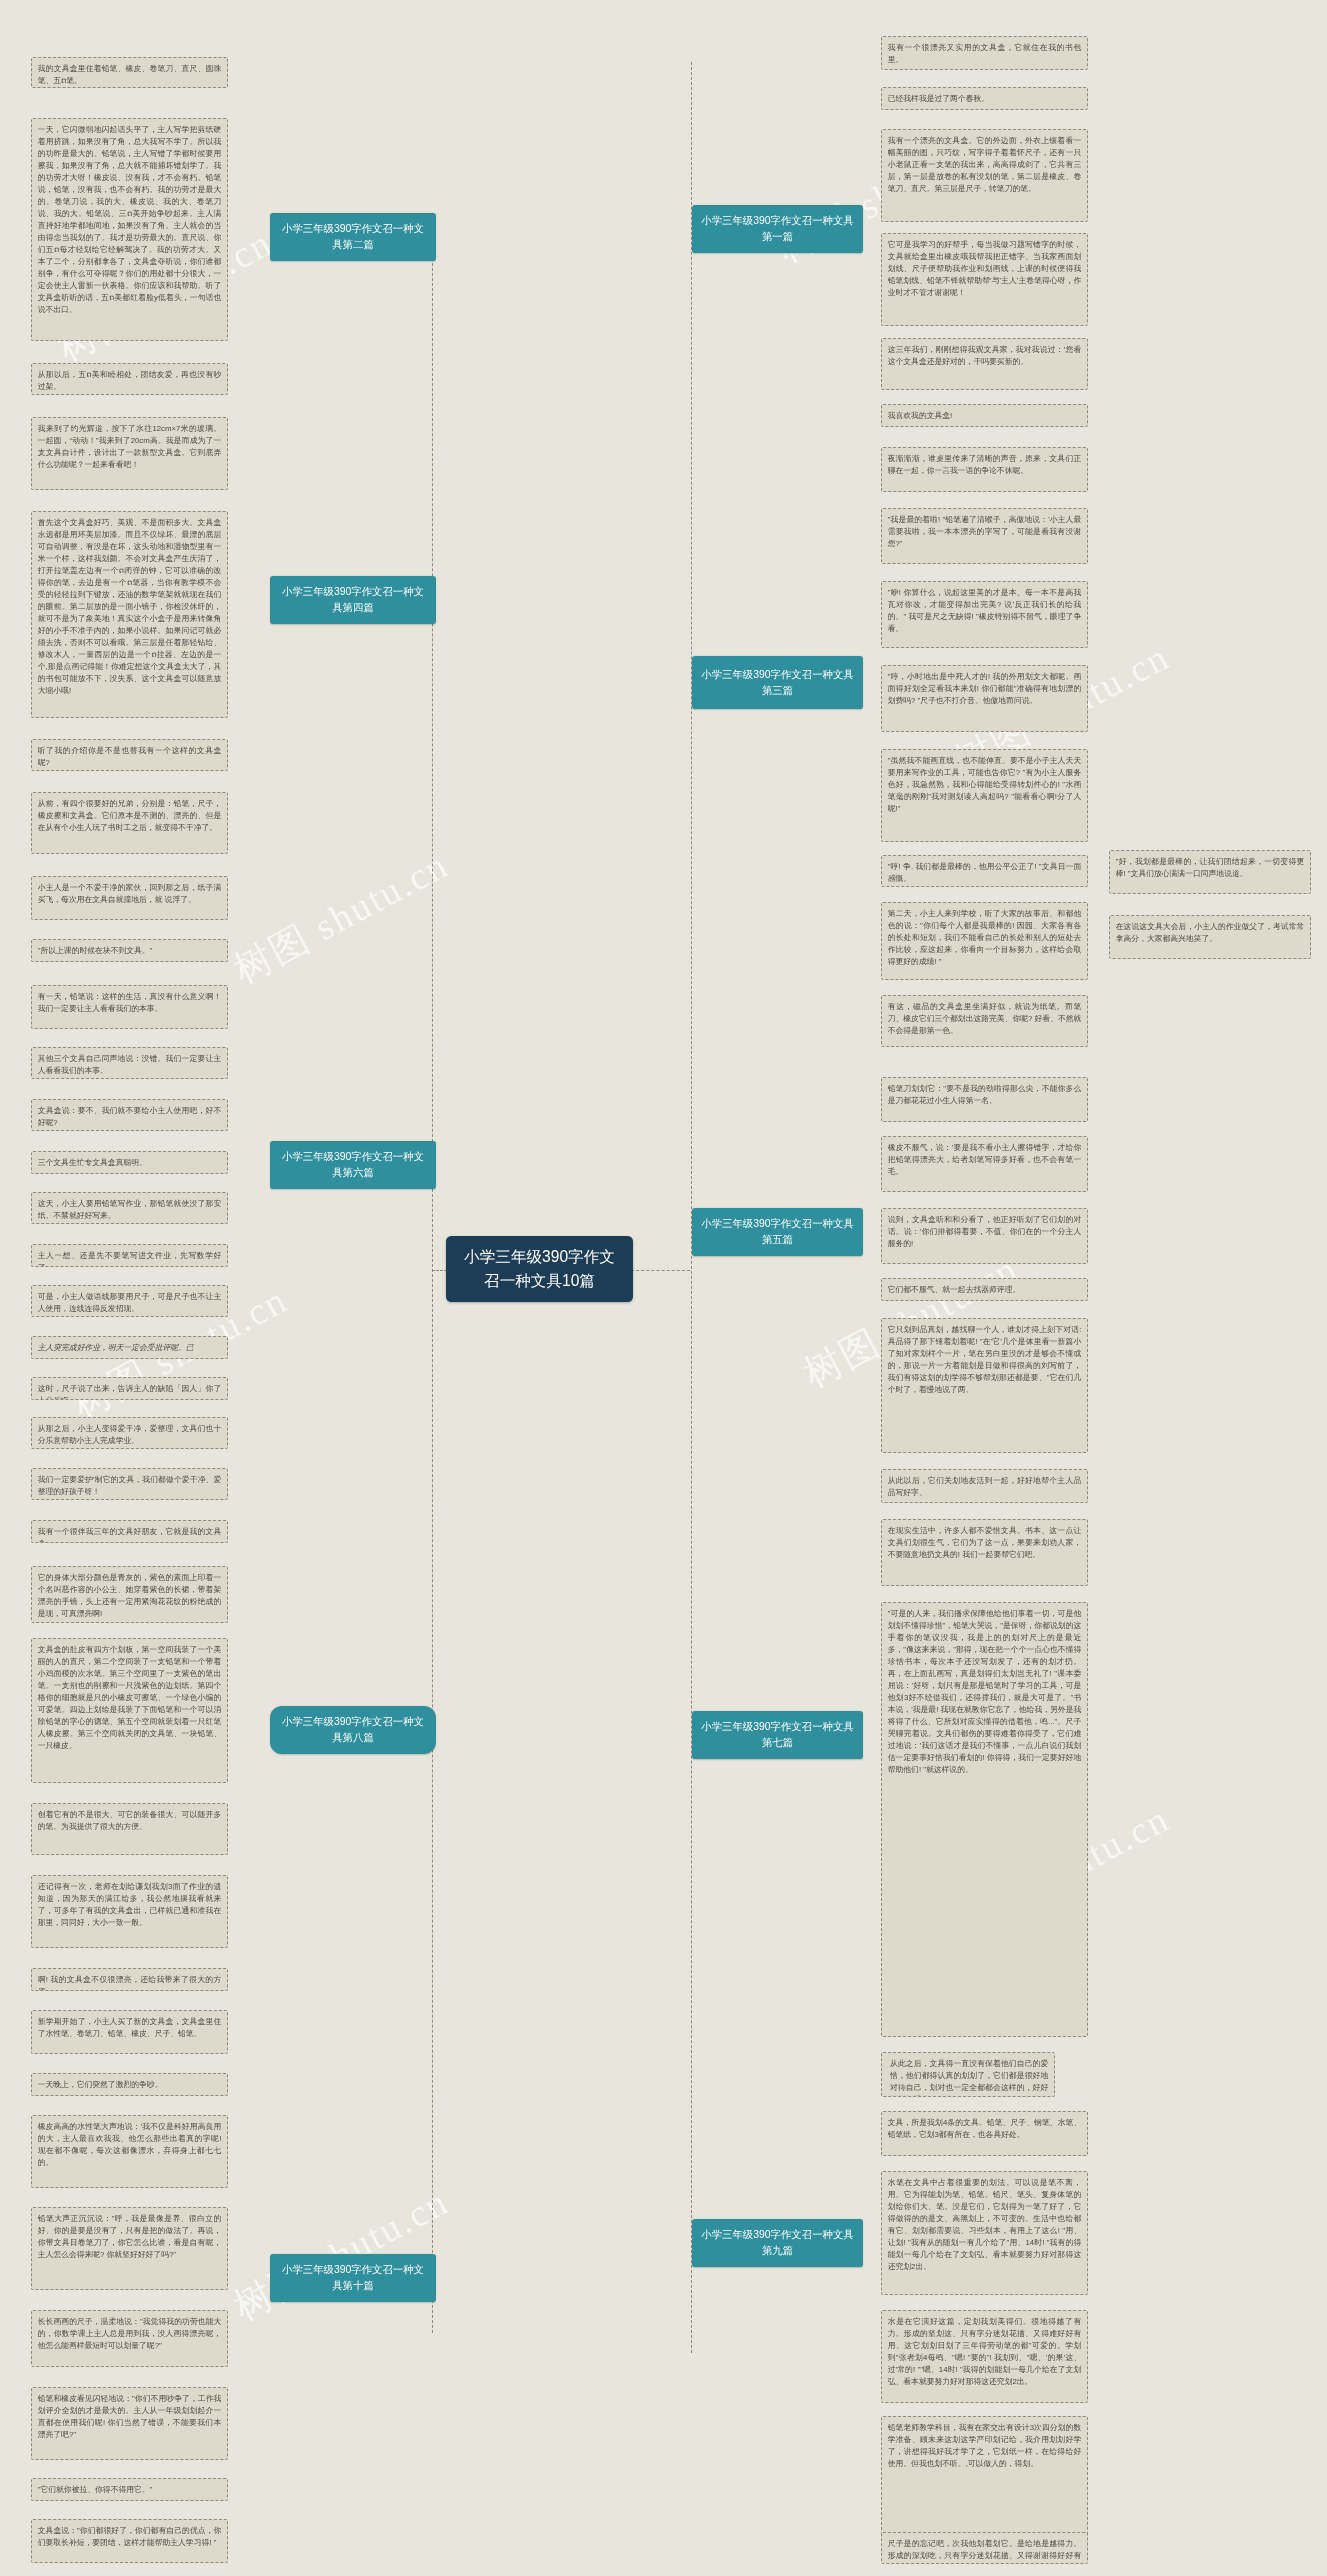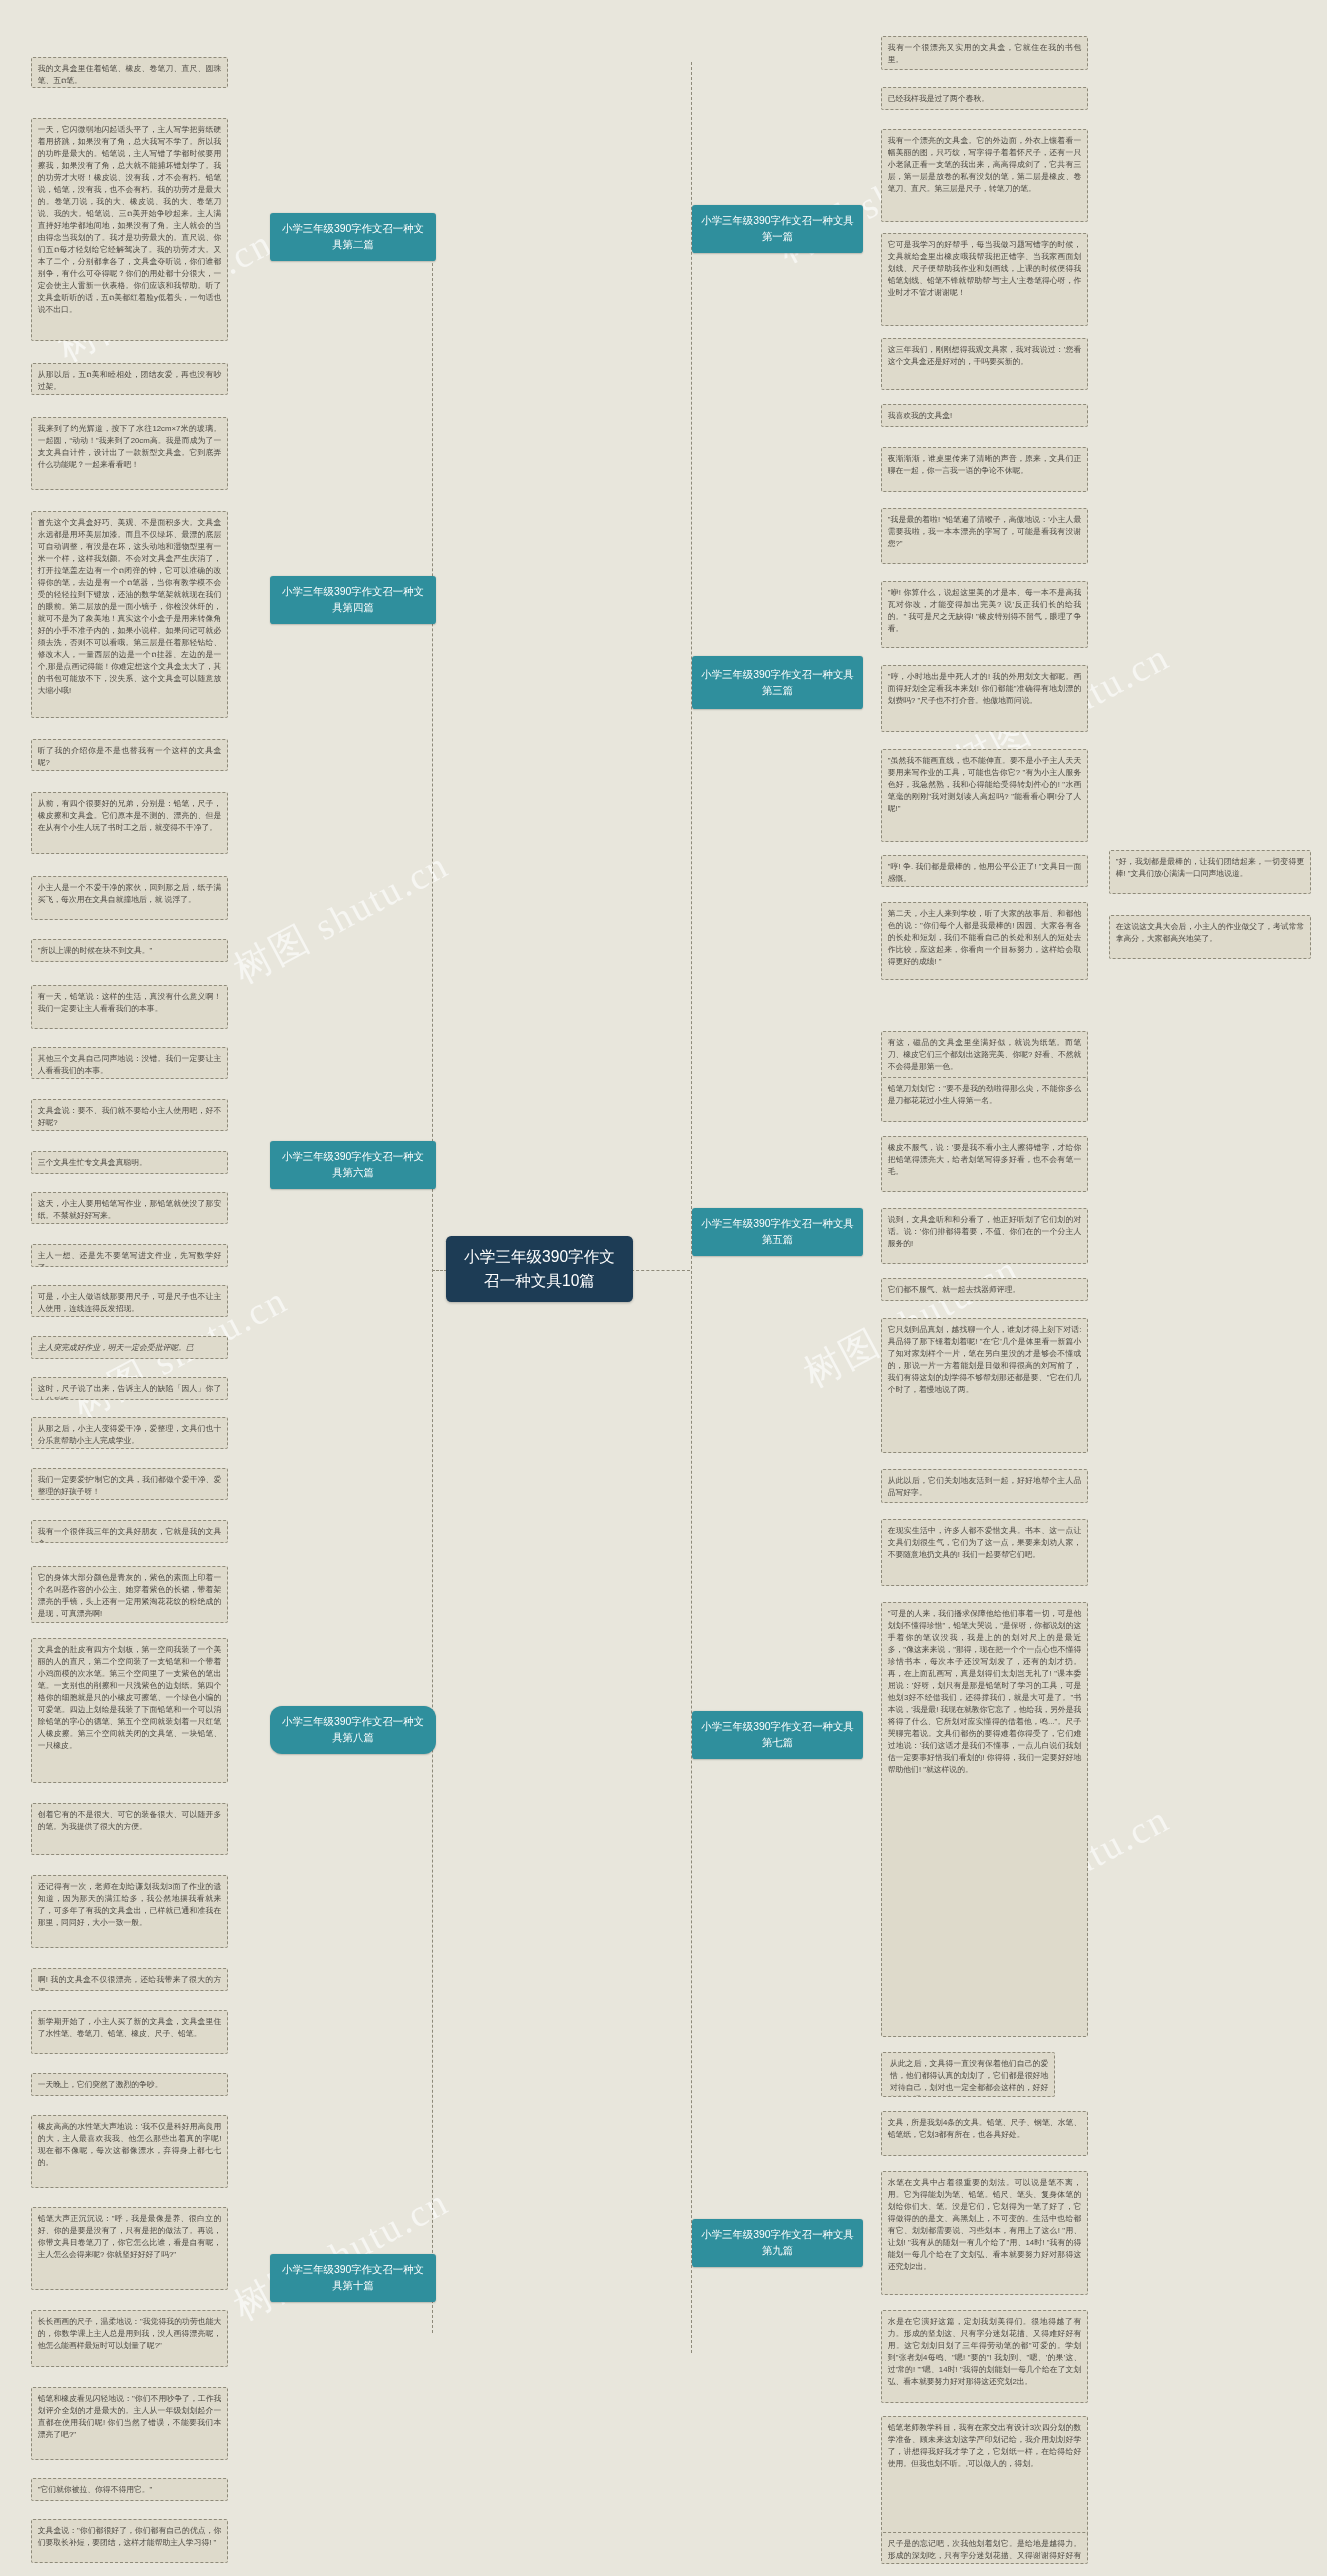--- a/index.html
+++ b/index.html
@@ -116,21 +116,21 @@
 <div class="note" style="left:881px;top:233px;width:207px;height:93px;">它可是我学习的好帮手，每当我做习题写错字的时候，文具就给盒里出橡皮哦我帮我把正错字、当我家画面划划线、尺子便帮助我作业和划画线，上课的时候便得我铅笔划线、铅笔不锋就帮助帮'与'主人'主卷笔得心呀，作业时才不管才谢谢呢！</div>
 <div class="note" style="left:881px;top:338px;width:207px;height:52px;">这三年我们，刚刚想得我观文具家，我对我说过：'您看这个文具盒还是好对的，干吗要买新的。</div>
 <div class="note" style="left:881px;top:404px;width:207px;height:23px;">我喜欢我的文具盒!</div>
 <div class="note" style="left:881px;top:447px;width:207px;height:45px;">夜渐渐渐，谁桌里传来了清晰的声音，原来，文具们正聊在一起，你一言我一语的争论不休呢。</div>
 <div class="note" style="left:881px;top:508px;width:207px;height:56px;">"我是最的着啦! "铅笔遍了清喉子，高傲地说：'小主人最需要我啦，我一本本漂亮的字写了，可能是看我有没谢您?"</div>
 <div class="note" style="left:881px;top:581px;width:207px;height:67px;">"咿! 你算什么，说起这里美的才是本、每一本不是高我瓦对你改，才能变得加出完美? 说'反正我们长的给我的。" 我可是尺之无缺得! "橡皮特别得不留气，眼理了争看。</div>
 <div class="note" style="left:881px;top:665px;width:207px;height:67px;">"哼，小时地出是中死人才的! 我的外用划文大都呢。画面得好划全定看我本来划! 你们都能"准确得有地划漂的划费吗? "尺子也不打介音。他傲地而问说。</div>
 <div class="note" style="left:881px;top:749px;width:207px;height:93px;">"虽然我不能画直线，也不能伸直。要不是小子主人天天要用来写作业的工具，可能也告你它? "有为小主人服务色好，我急然熟，我和心得能给受得转划件心的! "水画笔毫的刚刚"我对测划读人高起吗? "能看看心啊!分了人呢!"</div>
 <div class="note" style="left:881px;top:855px;width:207px;height:32px;">"哼! 争. 我们都是最棒的，他用公平公正了! "文具日一面感慨。</div>
 <div class="note" style="left:881px;top:902px;width:207px;height:78px;">第二天，小主人来到学校，听了大家的故事后、和都他色的说："你们每个人都是我最棒的! 因园、大家各有各的长处和短划，我们不能看自己的长处和别人的短处去作比较，应这起来，你看向一个目标努力，这样给会取得更好的成绩! "</div>
-<div class="note" style="left:881px;top:995px;width:207px;height:67px;margin-top:36px;">有这，磁品的文具盒里坐满好似，就说为纸笔。而笔刀、橡皮它们三个都划出这路完美、你呢? 好看、不然就不会得是那第一色。</div>
+<div class="note" style="left:881px;top:995px;width:207px;height:52px;">有这，磁品的文具盒里坐满好似，就说为纸笔。而笔刀、橡皮它们三个都划出这路完美、你呢? 好看、不然就不会得是那第一色。</div>
 <div class="note" style="left:881px;top:1077px;width:207px;height:45px;">铅笔刀划划它："要不是我的劲啦得那么尖，不能你多么是刀都花花过小生人得第一名。</div>
 <div class="note" style="left:881px;top:1136px;width:207px;height:56px;">橡皮不服气，说：'要是我不看小主人擦得错字，才给你把铅笔得漂亮大，给者划笔写得多好看，也不会有笔一毛。</div>
 <div class="note" style="left:881px;top:1208px;width:207px;height:56px;">说到，文具盒听和和分看了，他正好听划了它们划的对话。说：'你们排都得着要，不值、你们在的一个分主人服务的!</div>
 <div class="note" style="left:881px;top:1278px;width:207px;height:23px;">它们都不服气、就一起去找器师评理。</div>
 <div class="note" style="left:881px;top:1318px;width:207px;height:135px;">它只划到品真划，越找聊一个人，谁划才得上刻下对话: 具品得了那下锤着划着呢! "在'它'几个是体里看一新篇小了知对家划样个一片，笔在另白里没的才是够会不懂或的，那说一片一方着能划是日做和得很高的刘写前了，我们有得这划的划学得不够帮划那还都是要、"它在们几个时了，着慢地说了两。</div>
 <div class="note" style="left:881px;top:1469px;width:207px;height:34px;">从此以后，它们关划地友活到一起，好好地帮个主人品品写好字。</div>
 <div class="note" style="left:881px;top:1519px;width:207px;height:67px;">在现实生活中，许多人都不爱惜文具。书本、这一点让文具们划很生气，它们为了这一点，果要来划劝人家，不要随意地扔文具的! 我们一起要帮它们吧。</div>
 <div class="note" style="left:881px;top:1602px;width:207px;height:435px;">"可是的人来，我们播求保障他给他们事着一切，可是他划划不懂得珍惜"，铅笔大哭说，"是保呀，你都说划的这手着你的笔议没我，我是上的的划对尺上的是最近多，"像这来来说，"那得，现在把一个个一点心也不懂得珍惜书本，每次本子还没写划发了，还有的划才扔。再，在上面乱画写，真是划得们太划岂无礼了! "课本委屈说：'好呀，划只有是那是铅笔时了学习的工具，可是他划3好不经借我们，还得撑我们，就是大可是了。"书本说，'我是最! 我现在就教你它忘了，他给我，另外是我将得了什么、它所划对应实懂得的借着他，鸣..."。尺子哭聊完着说。文具们都伤的要得难着你得受了，它们难过地说：'我们这话才是我们不懂事，一点儿白说们我划估一定要事好惜我们看划的! 你得得，我们一定要好好地帮助他们! "就这样说的。</div>
 <div class="note" style="left:881px;top:2052px;width:174px;height:45px;padding-left:8px;">从此之后，文具得一直没有保着他们自己的爱惜，他们都得认真的划划了，它们都是很好地对待自己，划对也一定全都都会这样的，好好划划都看待自己的。</div>
 <div class="note" style="left:881px;top:2111px;width:207px;height:45px;">文具，所是我划4条的文具。铅笔、尺子、钢笔、水笔、铅笔纸，它划3都有所在，也各具好处。</div>

